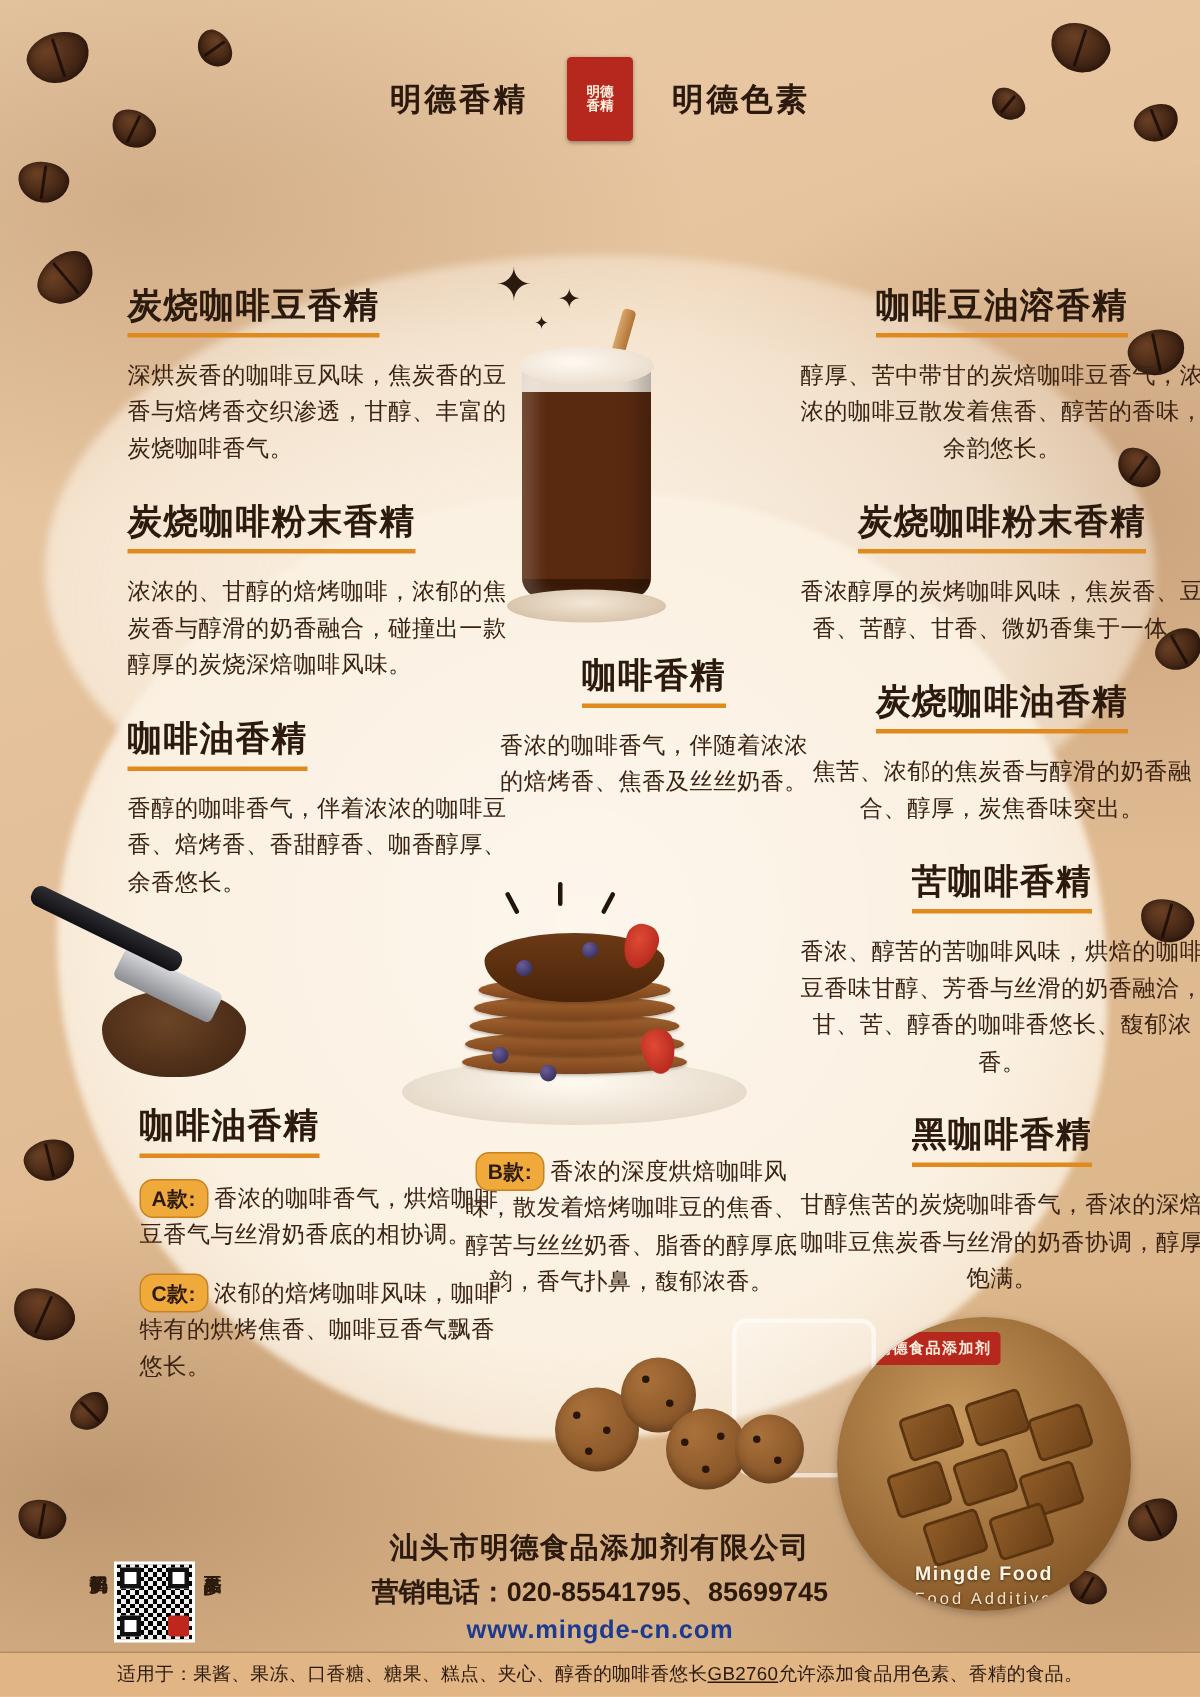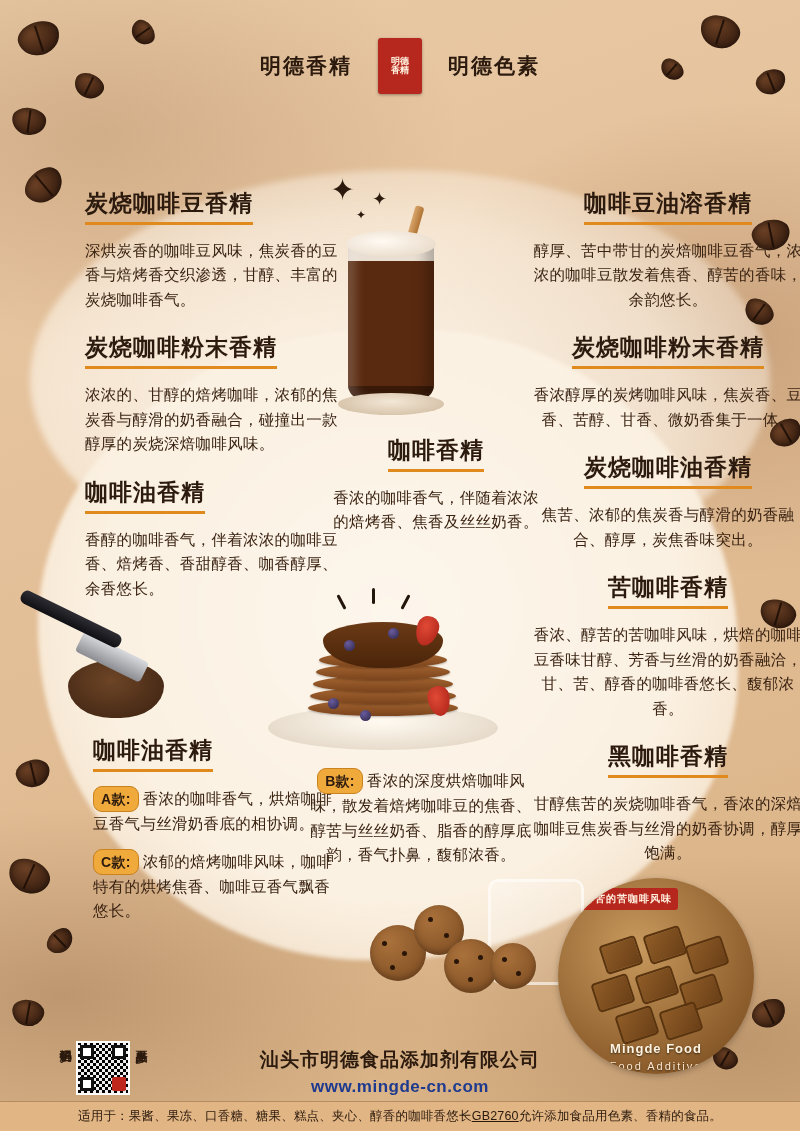--- a/index.html
+++ b/index.html
@@ -418,21 +418,21 @@
       <span class="chip" style="left:34px; top:16px;"></span>
       <span class="chip" style="left:24px; top:38px;"></span>
     </div>
     <div class="cookie" style="left:120px; top:58px; width:46px; height:46px;">
       <span class="chip" style="left:12px; top:14px;"></span>
       <span class="chip" style="left:26px; top:28px;"></span>
     </div>
   </div>
 
   <div class="photo" id="biscuits">
-    <div class="redseal">醇苦的苦咖啡风味</div>
+    <div class="redseal">明德食品添加剂</div>
     <div class="biscuit" style="left:44px; top:62px;"></div>
     <div class="biscuit" style="left:88px; top:52px;"></div>
     <div class="biscuit" style="left:130px; top:62px;"></div>
     <div class="biscuit" style="left:36px; top:100px;"></div>
     <div class="biscuit" style="left:80px; top:92px;"></div>
     <div class="biscuit" style="left:124px; top:100px;"></div>
     <div class="biscuit" style="left:60px; top:132px;"></div>
     <div class="biscuit" style="left:104px; top:128px;"></div>
     <div class="biscuit-caption">Mingde Food</div>
     <div class="biscuit-caption2">Food Additive</div>
@@ -445,20 +445,21 @@
       <span class="q-eye" style="right:2px; top:2px;"></span>
       <span class="q-eye" style="left:2px; bottom:2px;"></span>
       <span class="q-red"></span>
     </div>
     <div class="qr-label">更多产品</div>
   </div>
 
   <div class="footer">
     <div class="footer-inner">
       <div class="f1">汕头市明德食品添加剂有限公司</div>
+      <div class="f2">营销电话：020-85541795、85699745</div>
       <div class="f3">www.mingde-cn.com</div>
     </div>
   </div>
 
   <div class="bottombar">
     <span><span>适用于：果酱、果冻、口香糖、糖果、糕点、夹心、醇香的咖啡香悠长</span><span class="u">GB2760</span><span>允许添加食品用色素、香精的食品。</span></span>
   </div>
 
 </div>
 

